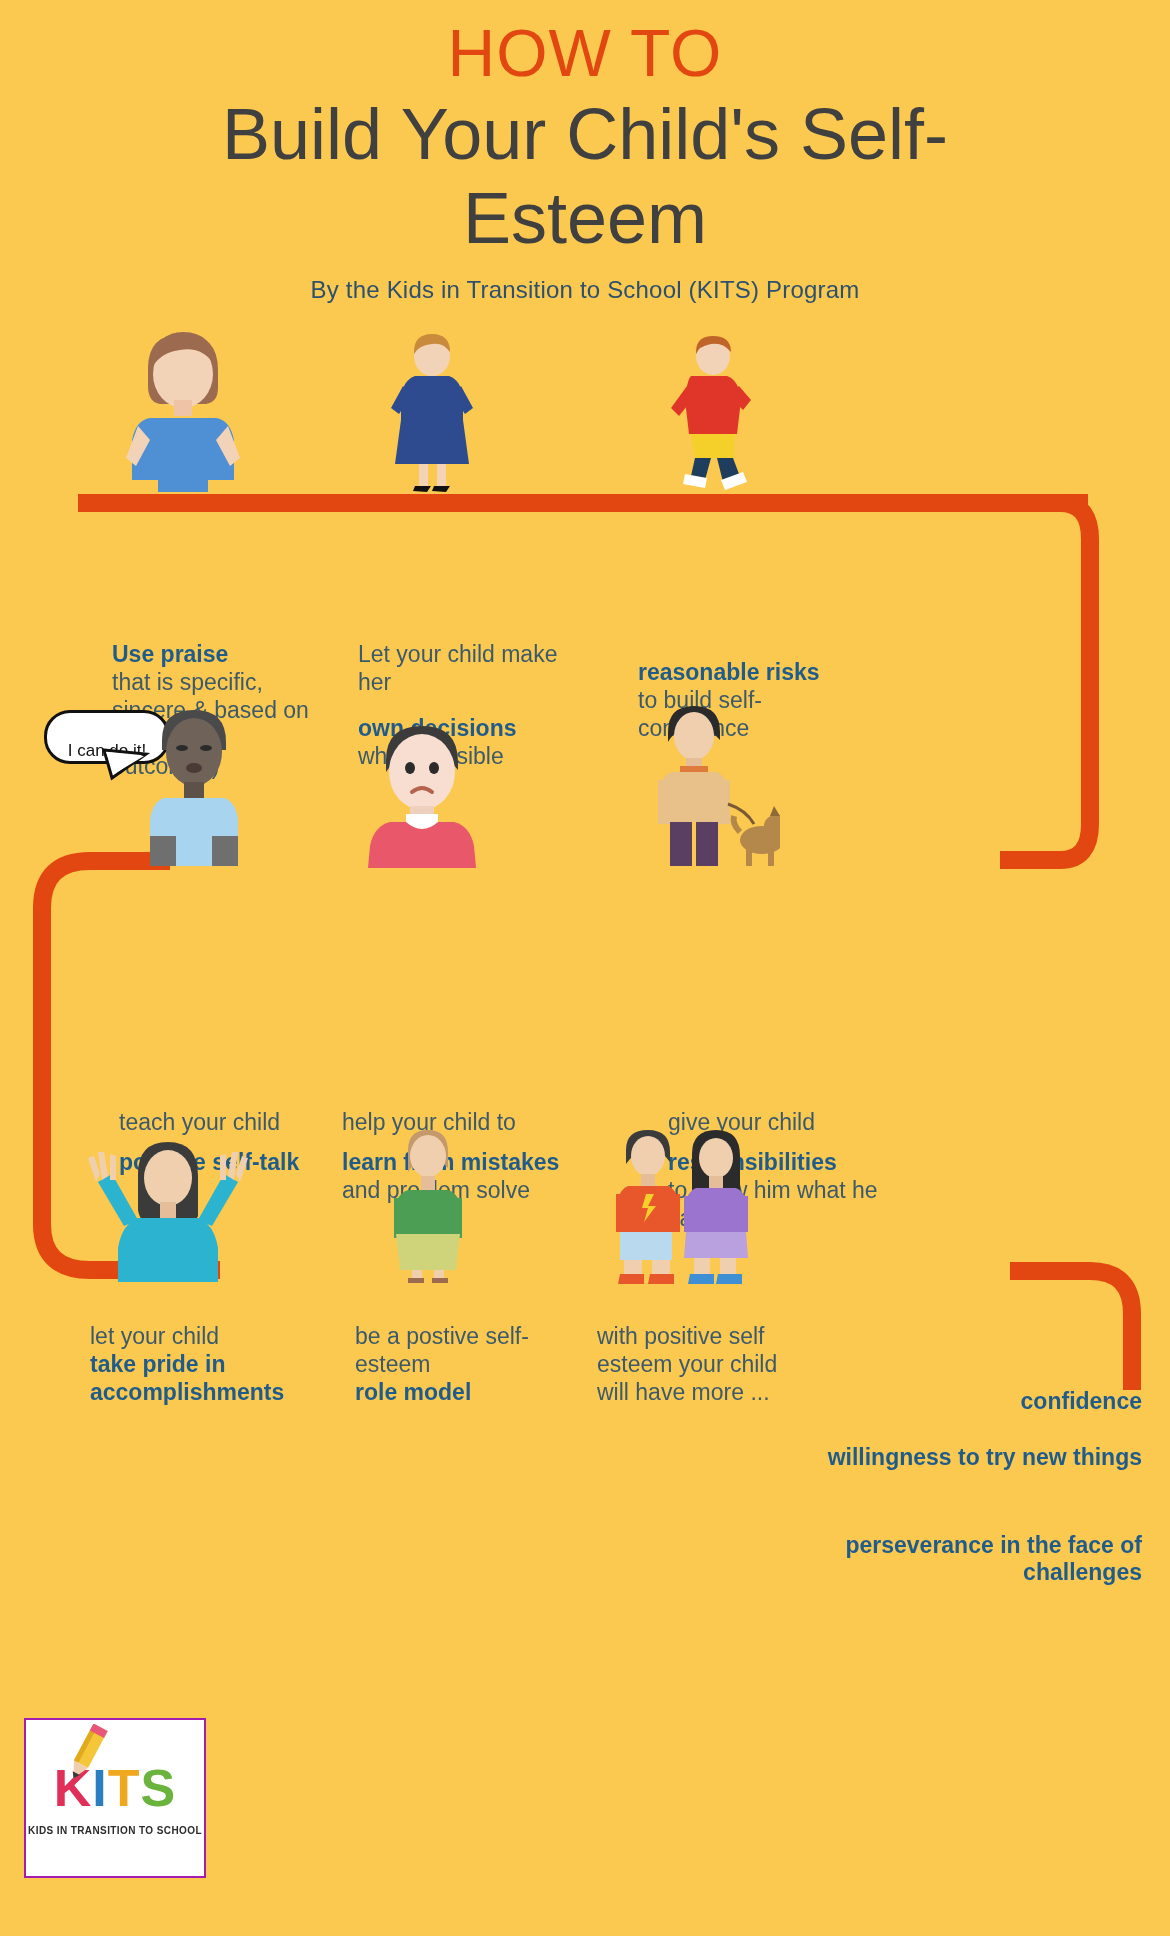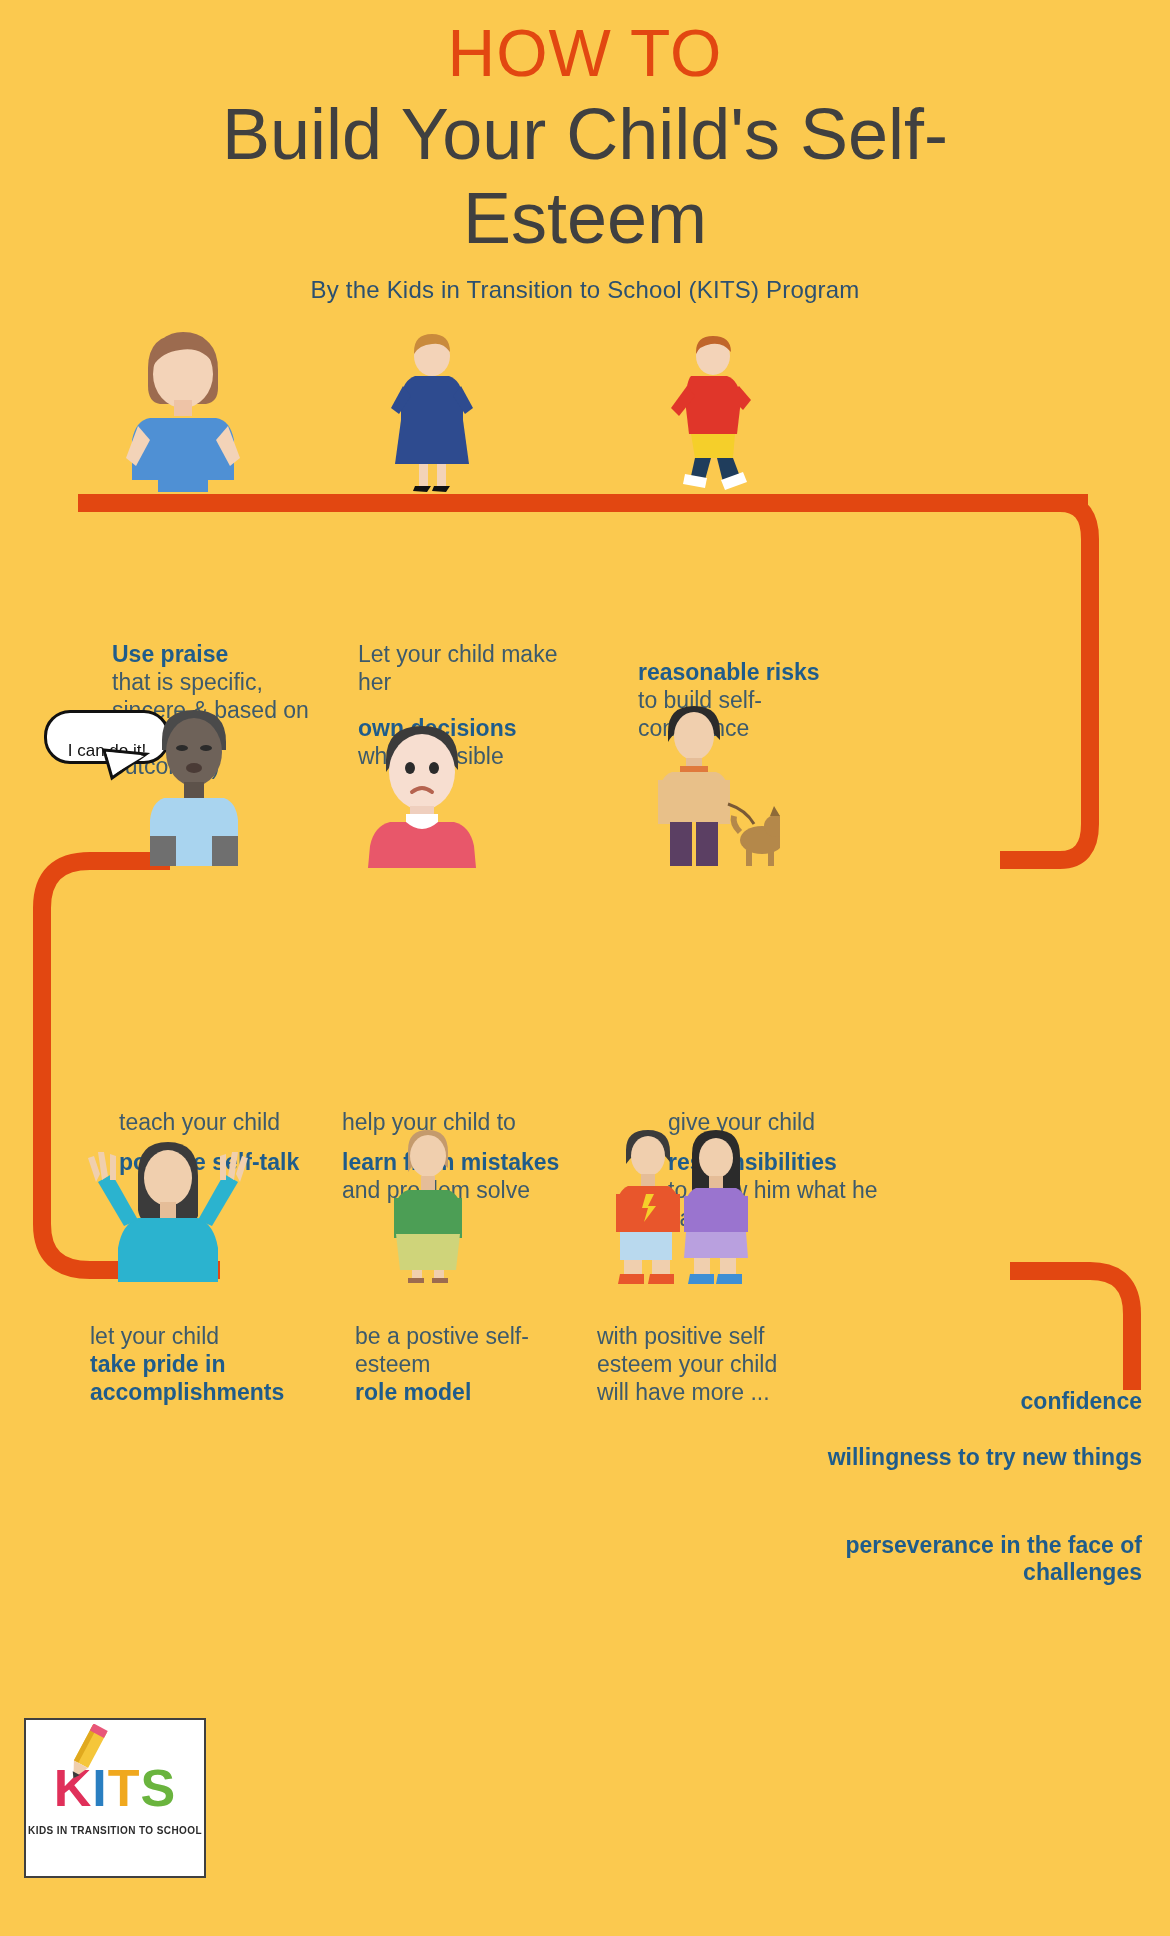--- a/index.html
+++ b/index.html
@@ -37,21 +37,21 @@
 
   
   .outcome{
     position:absolute;right:28px;color:#1f5c8b;font-weight:bold;
     font-size:23px;line-height:27px;text-align:right;
   }
 
   
   .logo{
     position:absolute;left:24px;top:1718px;width:182px;height:160px;
-    background:#ffffff;border:2px solid #404040;box-sizing:border-box;
+    background:#ffffff;border:2px solid #a21caf;box-sizing:border-box;
     display:flex;flex-direction:column;align-items:center;justify-content:center;
   }
   .logo-letters{font-size:52px;font-weight:bold;letter-spacing:1px;line-height:56px;}
   .logo-k{color:#e0305a;}
   .logo-i{color:#2a7fc1;}
   .logo-t{color:#f0a81e;}
   .logo-s{color:#6ab43e;}
   .logo-sub{
     font-size:10px;font-weight:bold;color:#2b2b2b;text-align:center;
     line-height:13px;margin-top:8px;letter-spacing:.4px;

